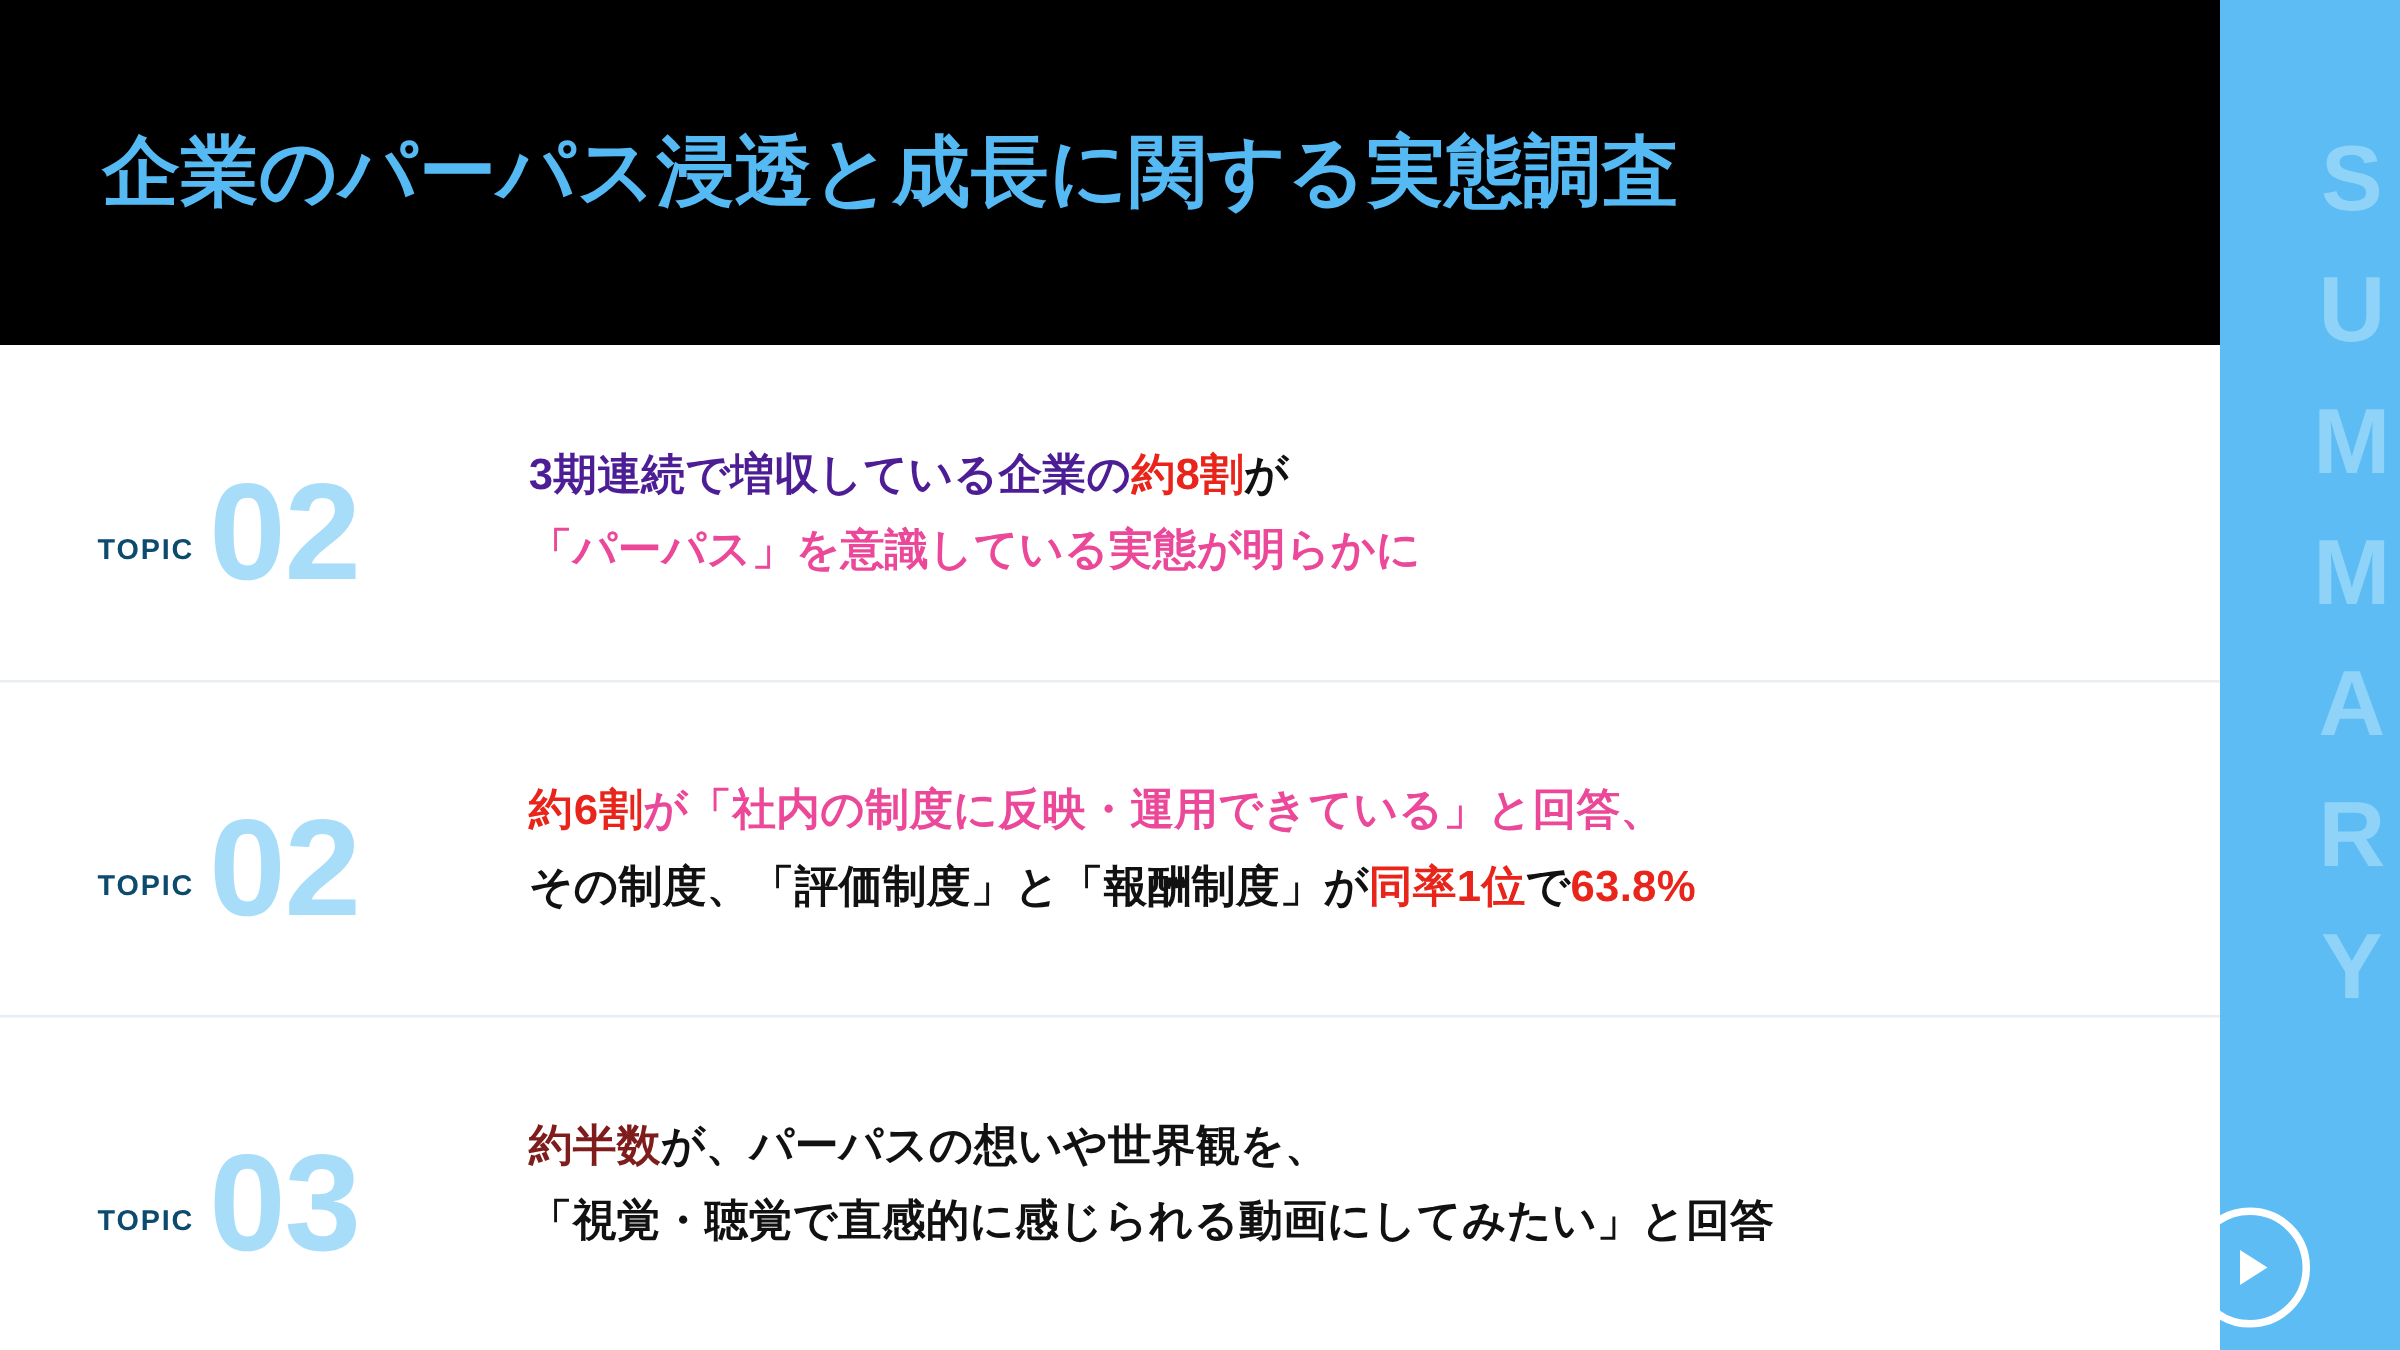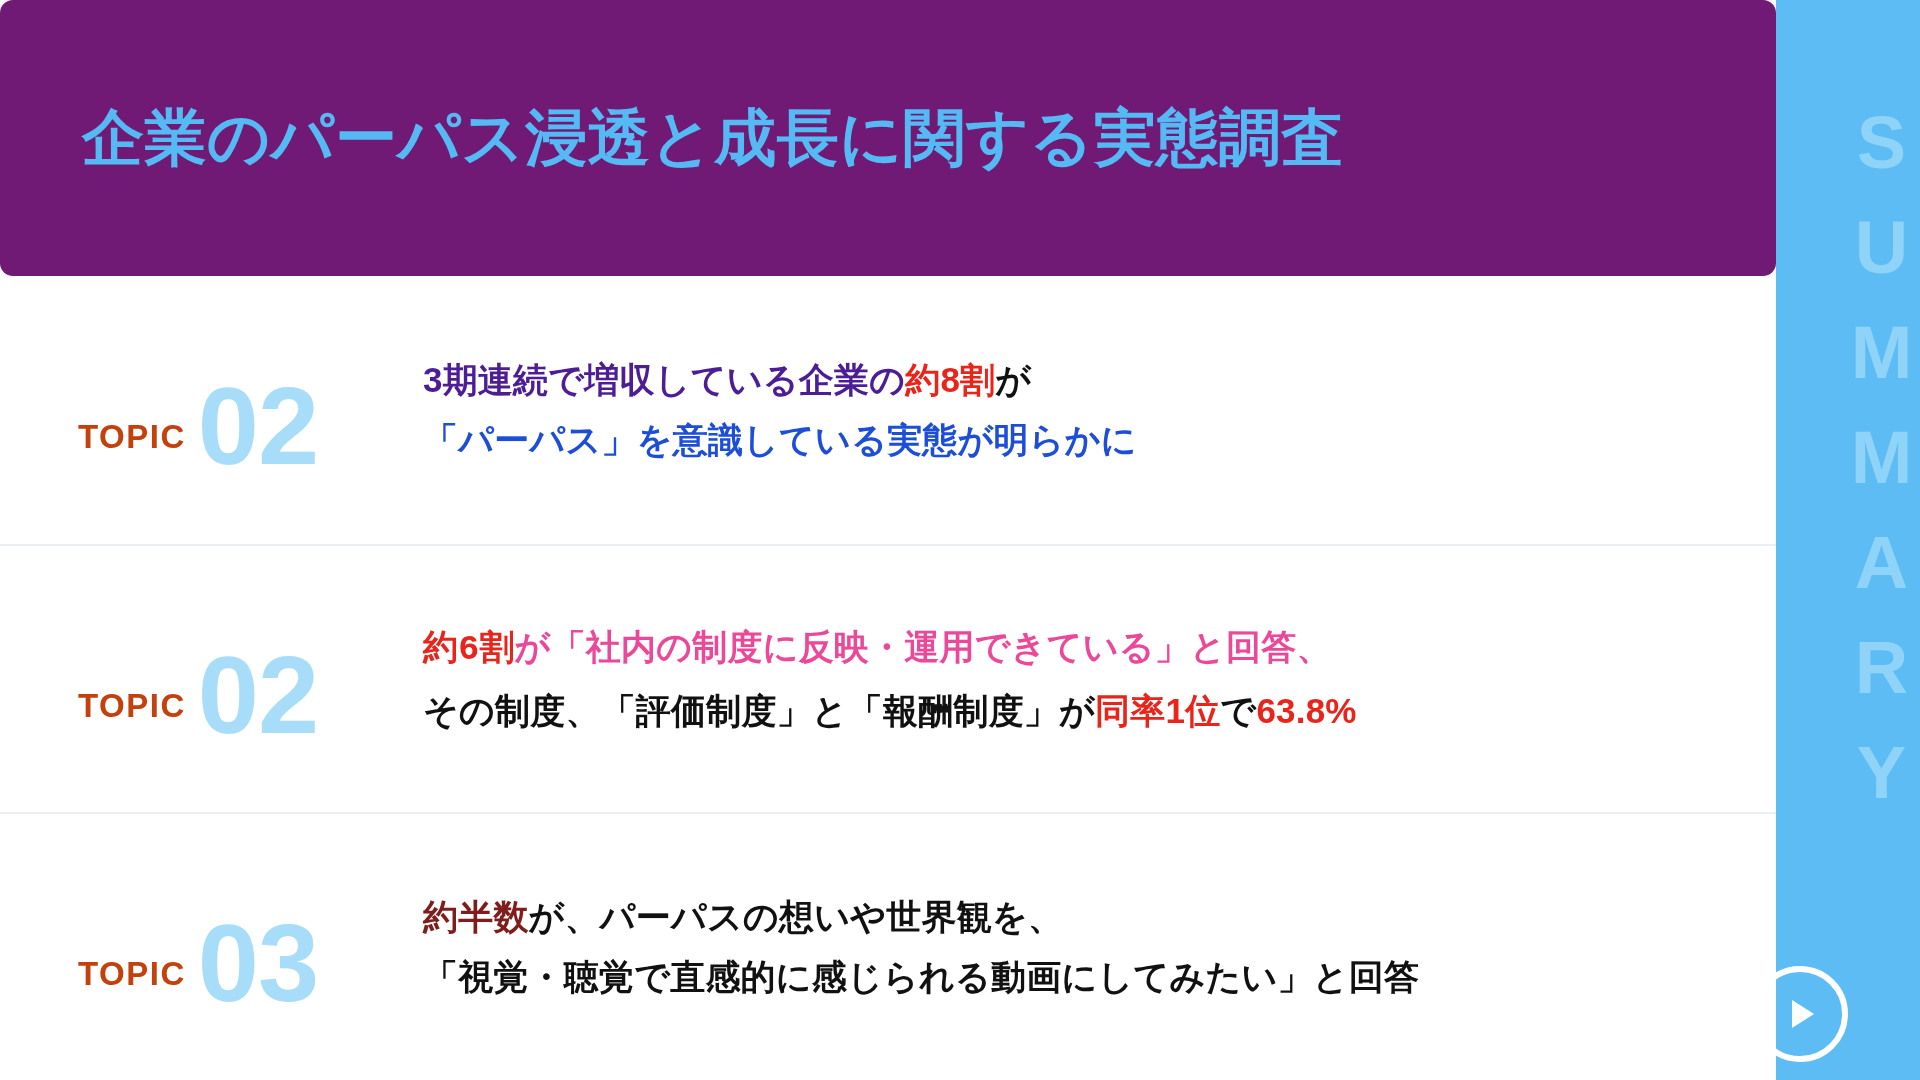--- a/index.html
+++ b/index.html
@@ -22,24 +22,23 @@
     box-sizing: border-box;
   }
 
   
   .header-band {
     position: absolute;
     left: 0;
     top: 0;
     width: 1776px;
     height: 276px;
-    background: #701a75;
+    background: #000000;
     display: flex;
     align-items: center;
-    border-radius: 13px;
   }
   .slide-title {
     margin-left: 82px;
     font-size: 62px;
     font-weight: 700;
     letter-spacing: 0.5px;
     color: #55b9f3;
     line-height: 1.15;
     white-space: nowrap;
   }
@@ -66,24 +65,24 @@
     border-top: 2px solid #e8eef2;
   }
 
   .topic-badge {
     display: flex;
     align-items: baseline;
     width: 345px;
     flex: 0 0 345px;
   }
   .topic-word {
-    font-size: 33px;
+    font-size: 23px;
     font-weight: 700;
     letter-spacing: 1.5px;
-    color: #c2410c;
+    color: #0c4a6e;
     line-height: 1;
   }
   .topic-number {
     font-size: 110px;
     font-weight: 700;
     letter-spacing: -1px;
     color: #a8ddf9;
     line-height: 1;
     margin-left: 12px;
     position: relative;
@@ -161,21 +160,21 @@
 
   <div class="topics">
 
     <div class="topic-row">
       <div class="topic-badge">
         <span class="topic-word">TOPIC</span>
         <span class="topic-number">02</span>
       </div>
       <div class="topic-text">
         <span class="topic-line"><span style="color: #4c1d95; text-align: right;">3期連続で増収している企業の</span><span style="color: rgb(232, 36, 27);">約8割</span><span style="color: rgb(17, 17, 17);">が</span></span>
-        <span class="topic-line"><span style="color: #1d4ed8;">「パーパス」を意識している実態が明らかに</span></span>
+        <span class="topic-line"><span style="color: #ec4899;">「パーパス」を意識している実態が明らかに</span></span>
       </div>
     </div>
 
     <div class="topic-row">
       <div class="topic-badge">
         <span class="topic-word">TOPIC</span>
         <span class="topic-number">02</span>
       </div>
       <div class="topic-text">
         <span class="topic-line"><span style="color: rgb(232, 36, 27); font-family: Liberation Mono, monospace;">約6割</span><span style="color: #ec4899;">が「社内の制度に反映・運用できている」と回答、</span></span>

